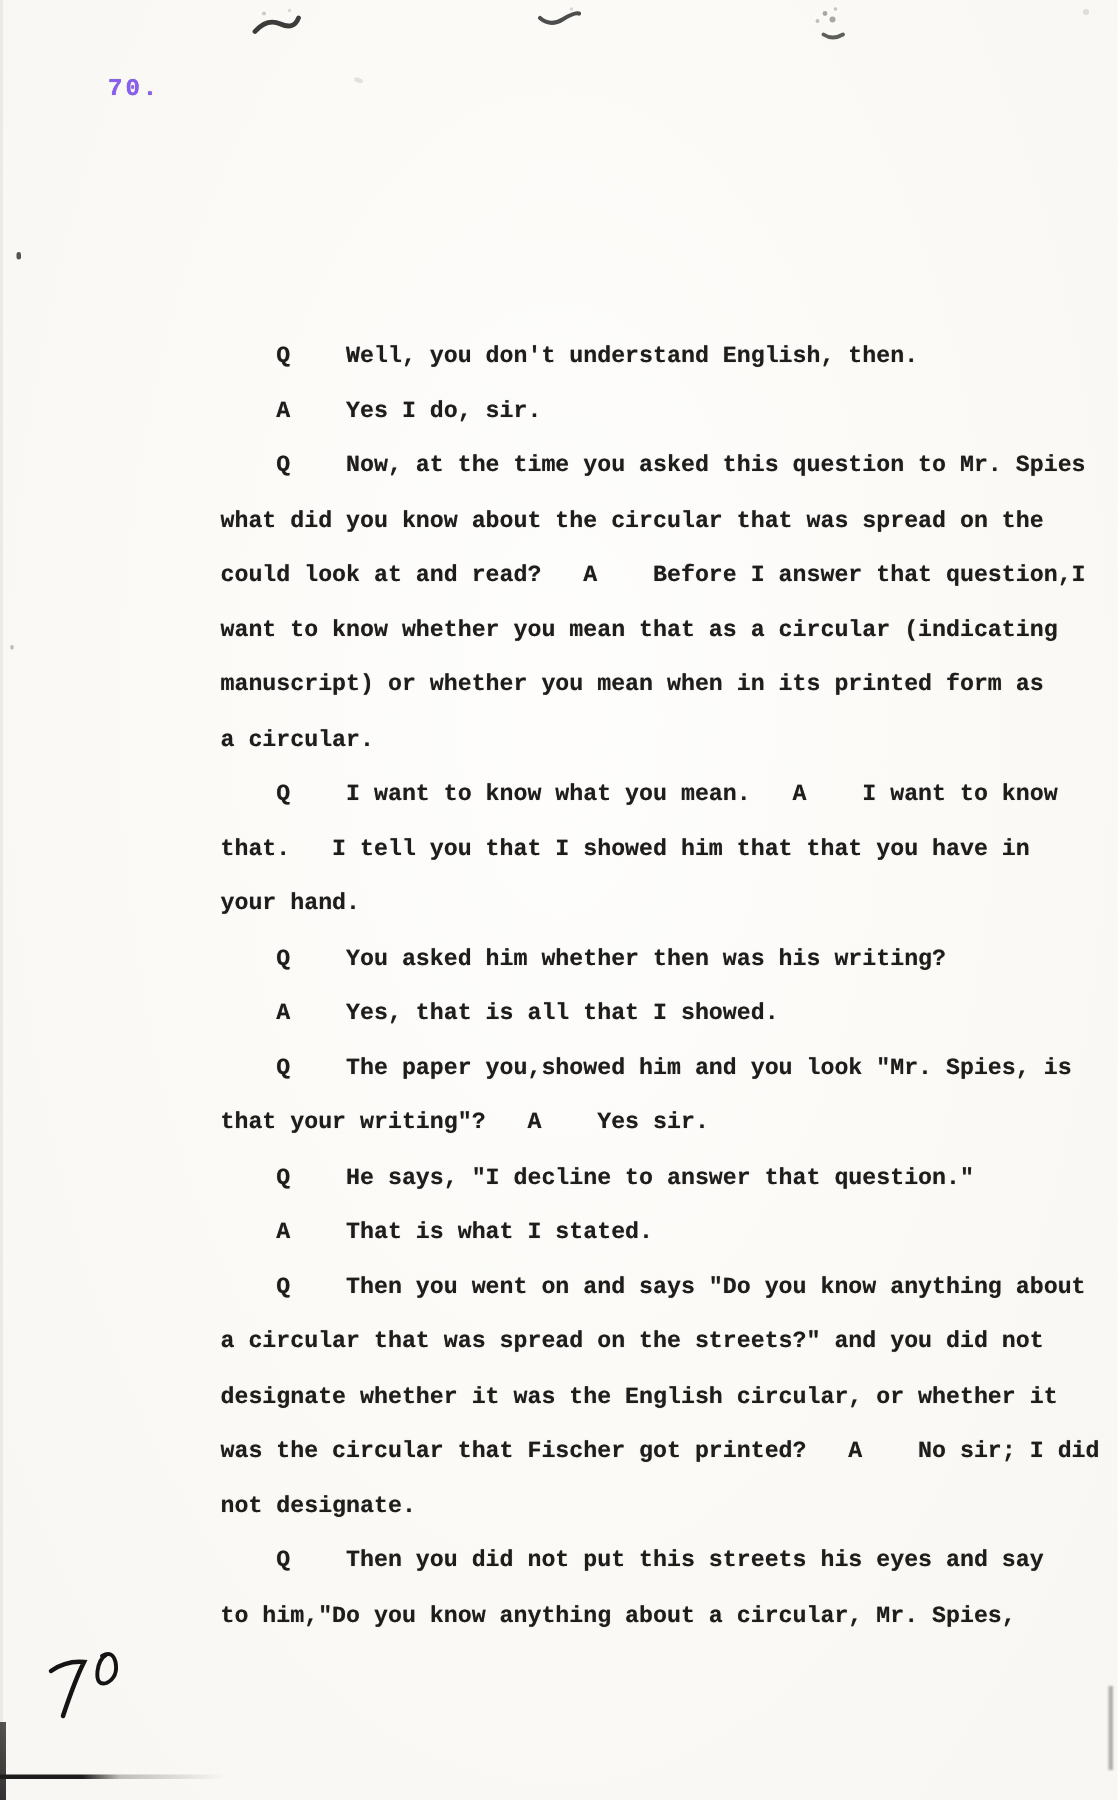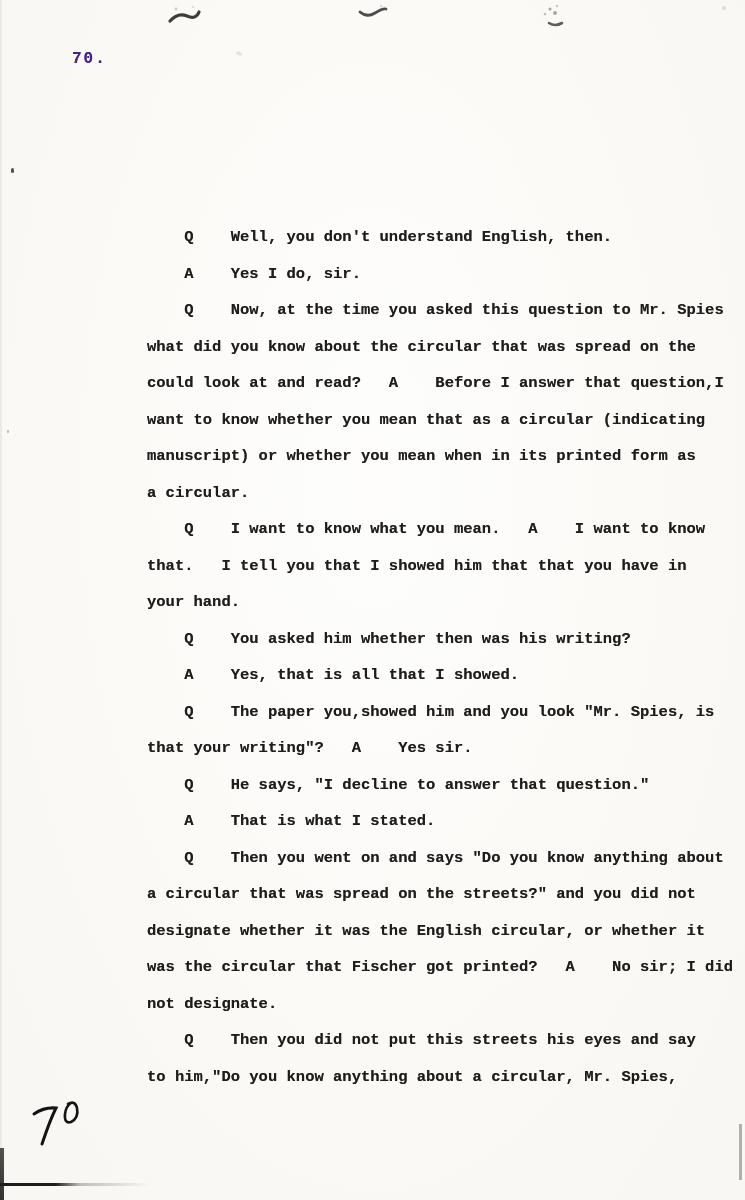--- a/index.html
+++ b/index.html
@@ -10,21 +10,21 @@
   }
   
   .paper{
     position:absolute;inset:0;
     background:
       radial-gradient(ellipse at 50% 40%, rgba(255,255,255,0.6), rgba(0,0,0,0.015) 90%),
       #fcfbf7;
   }
   .typed-page-number{
     position:absolute;left:72px;top:50px;
-    font-size:16px;font-weight:bold;letter-spacing:2px;color:#4c1d95;
+    font-size:16px;font-weight:bold;letter-spacing:2px;color:#8b5cf6;
     text-shadow:0 0 .5px rgba(20,20,20,.7);
   }
   .transcript{
     position:absolute;left:119px;top:219px;width:610px;
     font-size:15.5px;font-weight:bold;color:#1e1d1b;
     text-shadow:0 0 .5px rgba(25,25,25,.6);
     margin-left:28px;
   }
   .line{white-space:pre;line-height:36.5px;height:36.5px;}
   .handwritten-number{

